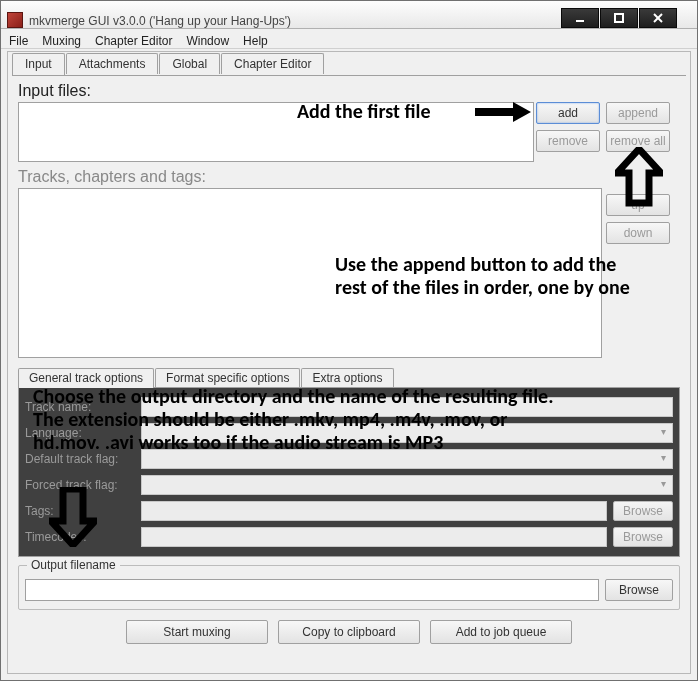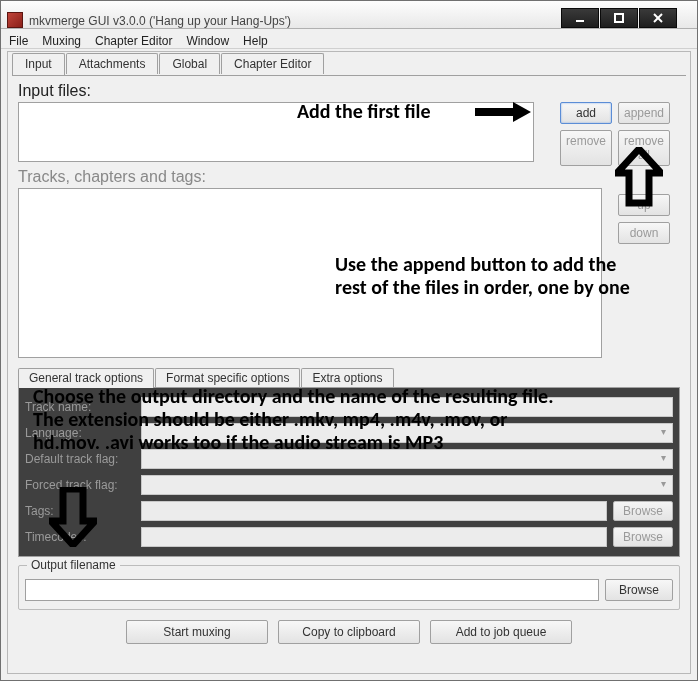--- a/index.html
+++ b/index.html
@@ -15,21 +15,21 @@
   .menubar span{cursor:default}
   .client{position:absolute;left:6px;right:6px;top:50px;bottom:6px;border:1px solid #b8b8b8;background:#f0f0f0}
   .tabstrip{display:flex;padding:2px 4px 0 4px;position:relative;top:-1px}
   .tab{border:1px solid #a0a0a0;border-bottom:none;padding:3px 12px;background:#f0f0f0;margin-right:1px;border-top-left-radius:2px;border-top-right-radius:2px;position:relative;color:#333}
   .tab.active{background:#f0f0f0;padding-bottom:4px;margin-bottom:-1px;z-index:2}
   .tabbody{border-top:1px solid #a0a0a0;margin:0 4px;position:relative;height:calc(100% - 22px)}
   .label{color:#222;font-size:16px;margin:6px 0 2px 6px}
   .sunkbox{border:1px solid #a0a0a0;background:#fff;margin:0 6px}
   .inputfiles{height:60px}
   .sidebtns{position:absolute;right:10px;display:flex;flex-direction:column;gap:6px}
-  .btn{border:1px solid #a0a0a0;background:linear-gradient(#f7f7f7,#e3e3e3);padding:3px 0;text-align:center;color:#333;width:52px;border-radius:2px}
+  .btn{border:1px solid #a0a0a0;background:linear-gradient(#f7f7f7,#e3e3e3);padding:3px 0;text-align:center;color:#333;width:64px;border-radius:2px}
   .btn.disabled{color:#9a9a9a}
   .btn.focus{border:1px solid #5b8dd6;box-shadow:0 0 2px #7ea9e6 inset}
   .row-btn-pair{display:flex;gap:6px}
   .tracksbox{height:170px;margin-top:6px}
   .subtabs{display:flex;margin:10px 6px 0 6px}
   .subtab{border:1px solid #a0a0a0;border-bottom:none;padding:2px 10px;background:#f0f0f0;margin-right:1px;border-top-left-radius:2px;border-top-right-radius:2px;color:#333}
   .subtab.active{padding-bottom:3px;margin-bottom:-1px;z-index:2}
   .optpanel{border:1px solid #a0a0a0;margin:0 6px;background:#404040;padding:6px;height:170px}
   .frow{display:flex;align-items:center;height:26px;gap:6px}
   .frow .flabel{width:110px;color:#9a9a9a;font-size:12px}

